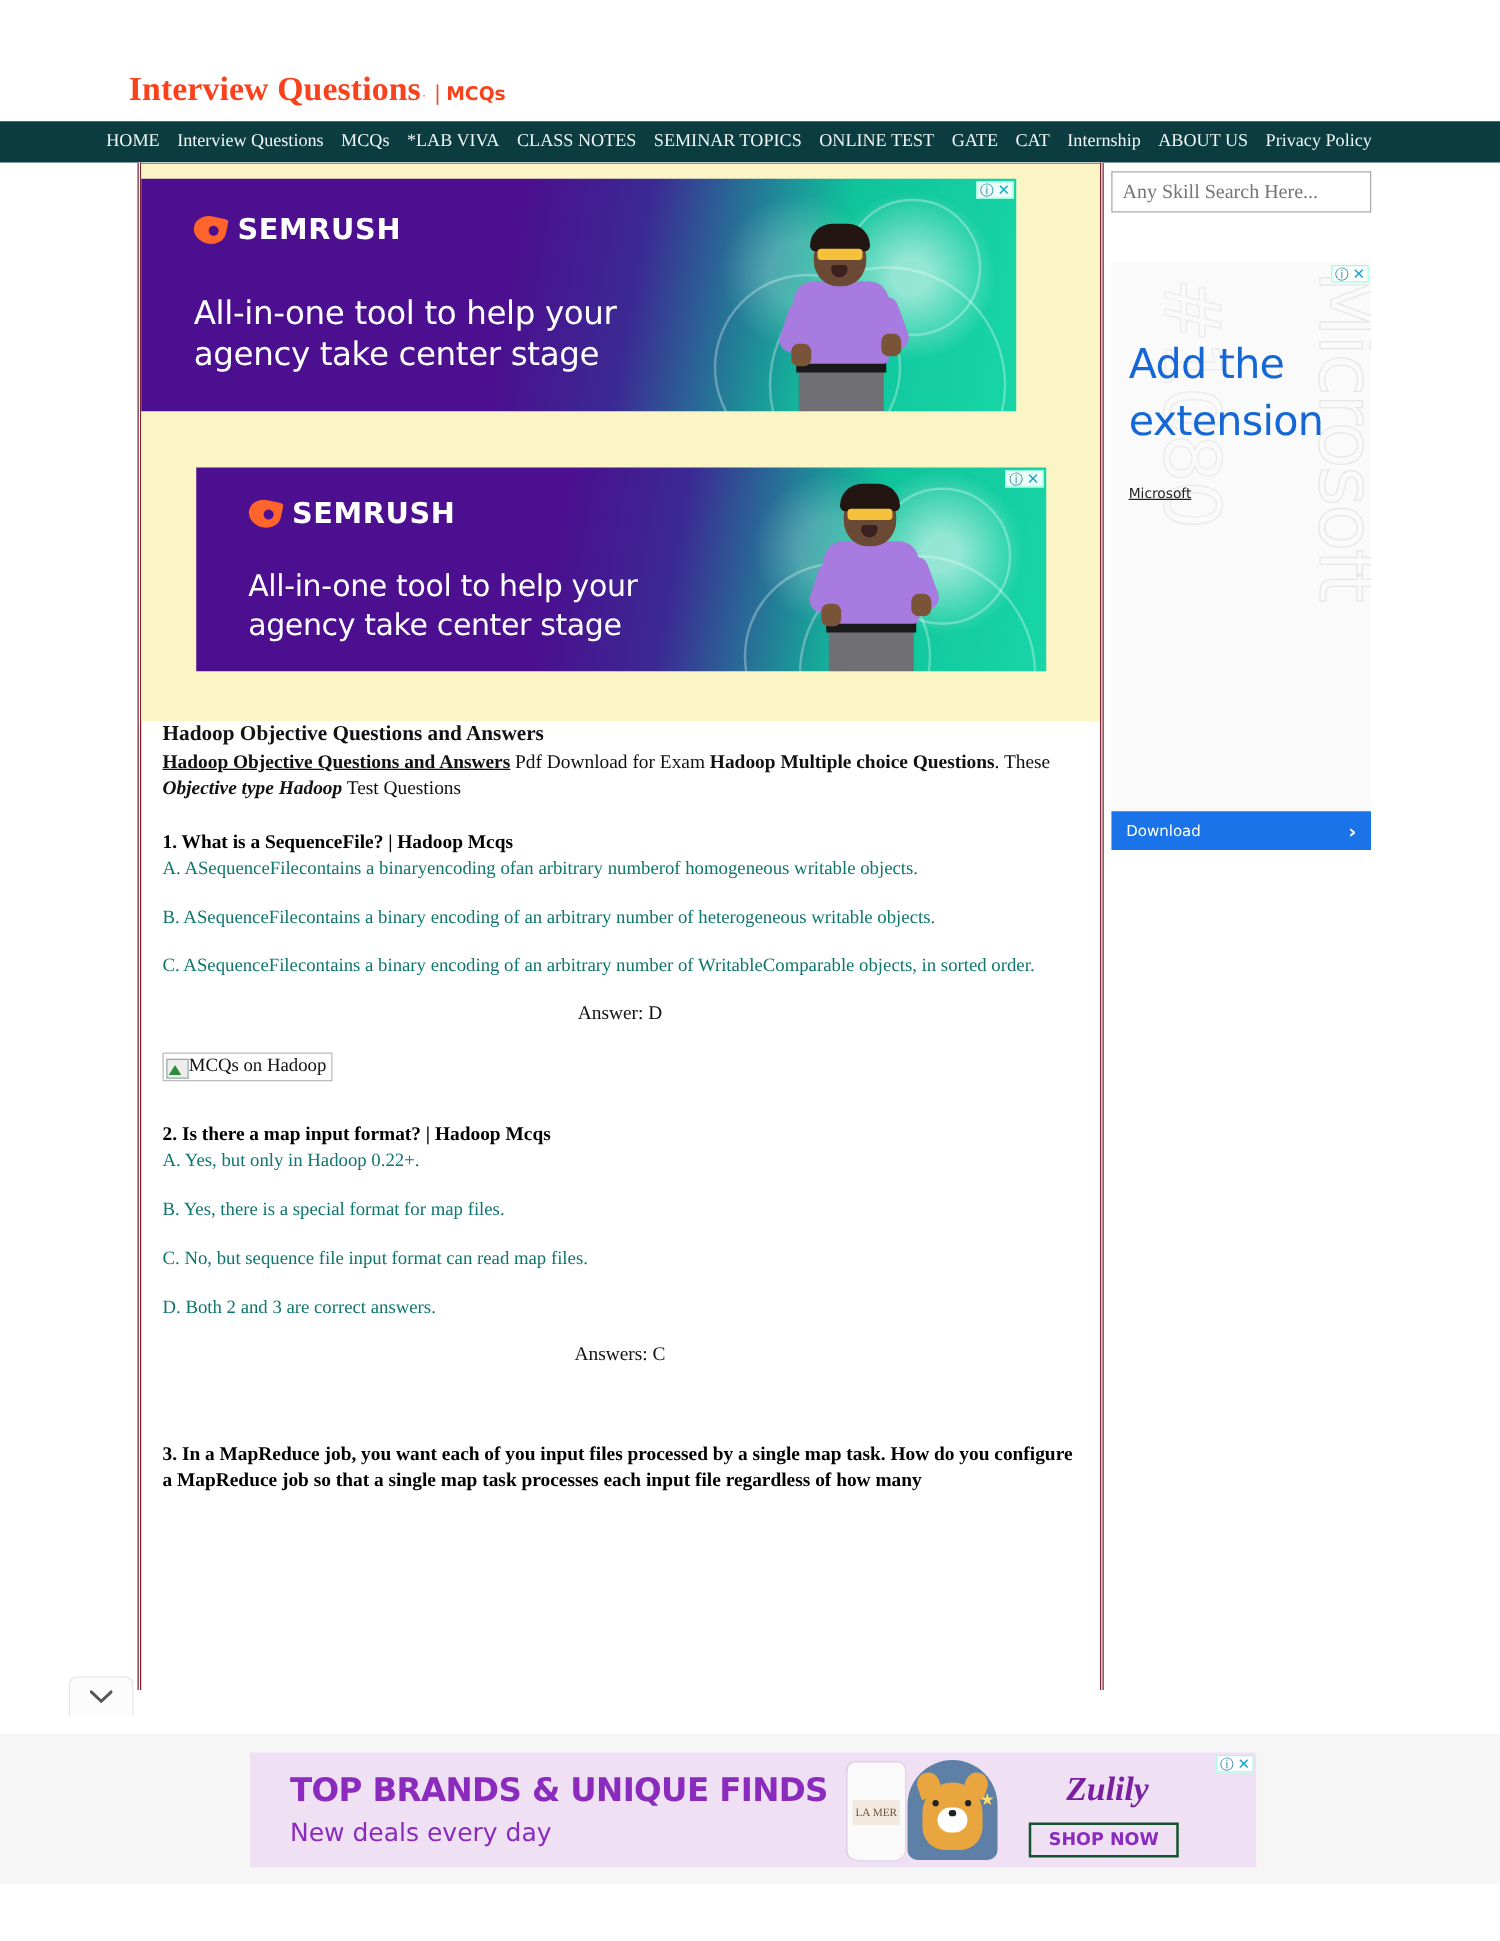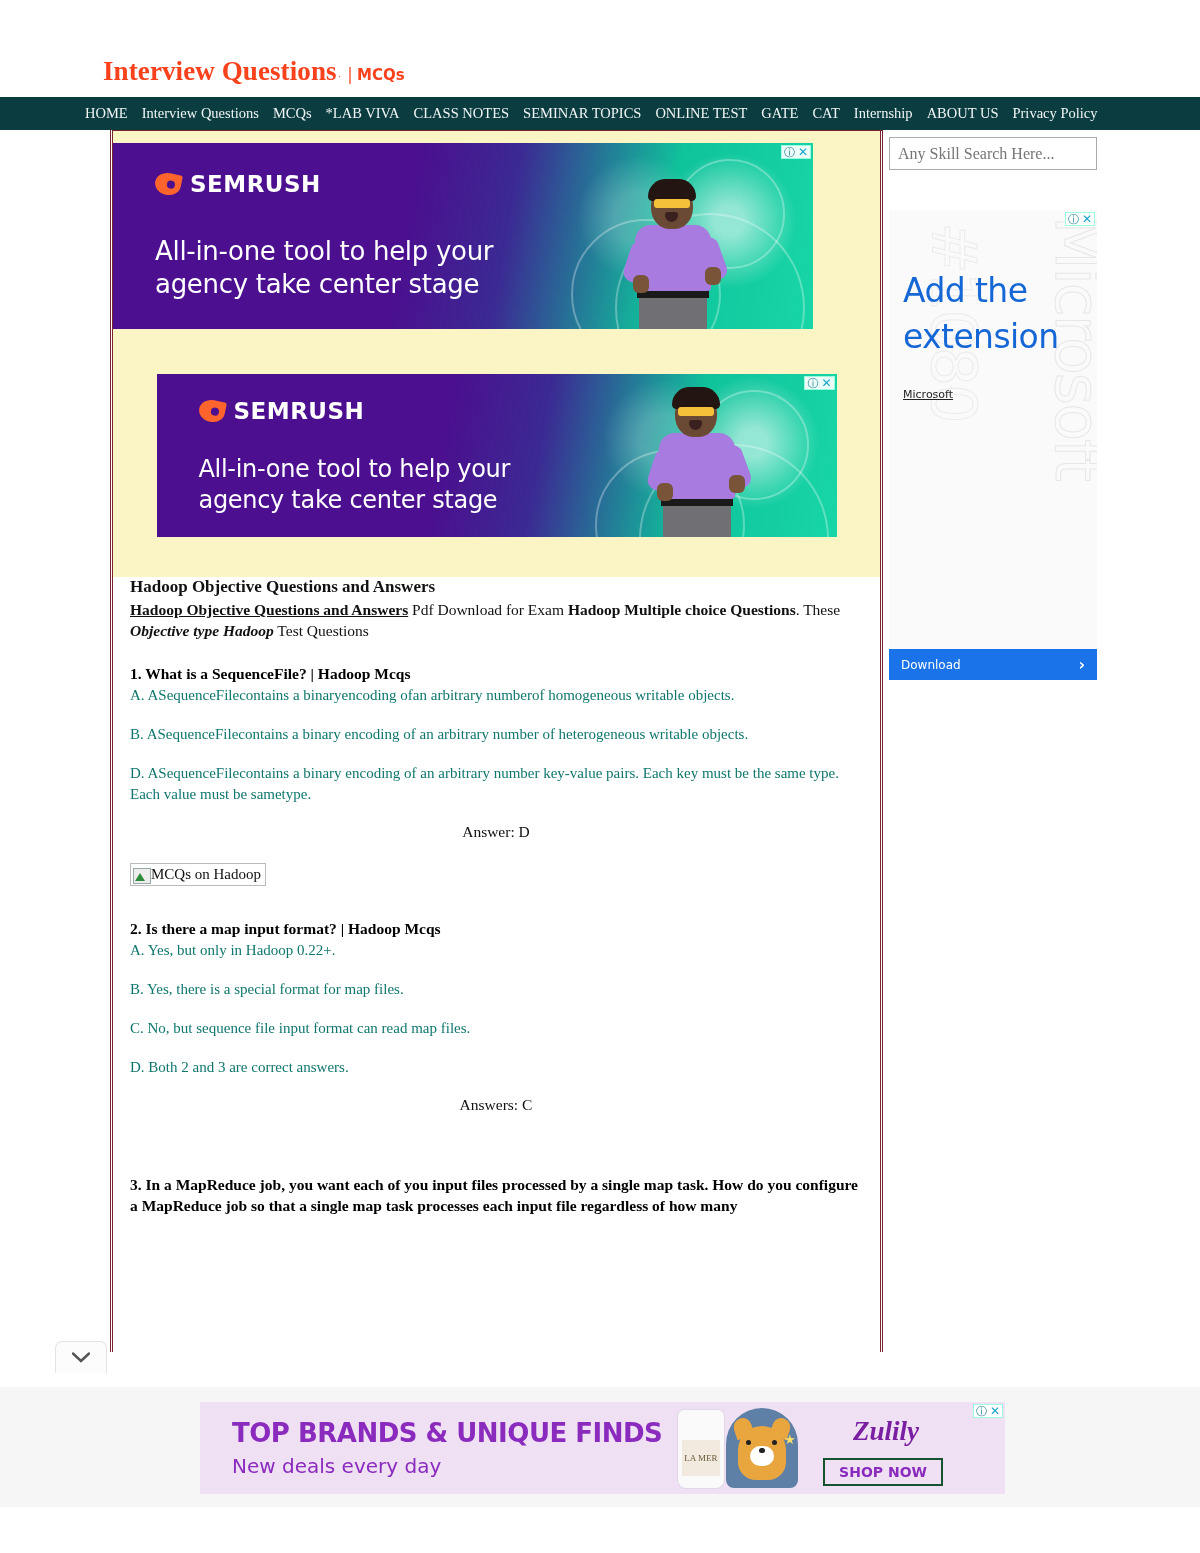--- a/index.html
+++ b/index.html
@@ -268,21 +268,21 @@
   .zu-snout{position:absolute;left:90px;top:44px;width:24px;height:20px;background:#FFF;border-radius:12px;}
   .zu-nose{position:absolute;left:99px;top:46px;width:6px;height:5px;background:#222;border-radius:3px;}
   .zu-eye1{position:absolute;left:86px;top:38px;width:5px;height:5px;background:#222;border-radius:3px;}
   .zu-eye2{position:absolute;left:112px;top:38px;width:5px;height:5px;background:#222;border-radius:3px;}
   .zu-star{position:absolute;left:124px;top:30px;color:#FFE066;font-size:13px;}
   .zu-jar {
     position:absolute; left:18px; top:8px; width:46px; height:78px;
     background:#FAFAFA; border-radius:6px 6px 8px 8px; box-shadow:0 0 2px rgba(0,0,0,.15);
   }
   .zu-jar-label{
-    position:absolute; left:22px; top:38px; width:38px; height:36px;
+    position:absolute; left:22px; top:38px; width:38px; height:20px;
     background:#F2EADF; color:#6b5a3a;
     font-family:"Liberation Serif", serif; font-size:9px;
     display:flex;align-items:center;justify-content:center;
   }
 
   
   .collapse-tab {
     position:absolute; left:55px; top:1341px;
     width:52px; height:32px; background:#FCFCFC;
     border:1px solid #E3E3E3; border-bottom:none;
@@ -397,21 +397,21 @@
     <div class="article">
       <div class="sec-head">Hadoop Objective Questions and Answers</div>
       <p class="intro">
         <u>Hadoop Objective Questions and Answers</u><span> Pdf Download for Exam </span><b>Hadoop Multiple choice Questions</b><span>. These </span><i>Objective type Hadoop</i><span> Test Questions</span>
       </p>
 
       
       <div class="q-head">1. What is a SequenceFile? | Hadoop Mcqs</div>
       <p class="opt">A. ASequenceFilecontains a binaryencoding ofan arbitrary numberof homogeneous writable objects.</p>
       <p class="opt">B. ASequenceFilecontains a binary encoding of an arbitrary number of heterogeneous writable objects.</p>
-      <p class="opt">D. ASequenceFilecontains a binary encoding of an arbitrary number key-value pairs. Each key must be the same type. Each value must be sametype.</p>
+      <p class="opt">C. ASequenceFilecontains a binary encoding of an arbitrary number of WritableComparable objects, in sorted order.</p>
       <p class="ans">Answer: D</p>
       <div class="broken-img">
         <span class="bi-glyph"></span>
           <span>MCQs on Hadoop</span>
       </div>
 
       
       <div class="q-head">2. Is there a map input format? | Hadoop Mcqs</div>
       <p class="opt">A. Yes, but only in Hadoop 0.22+.</p>
       <p class="opt">B. Yes, there is a special format for map files.</p>

